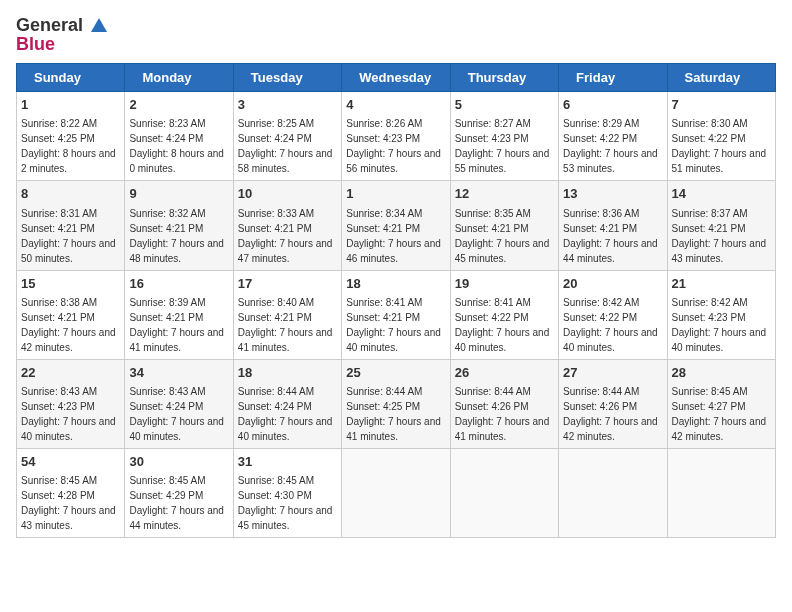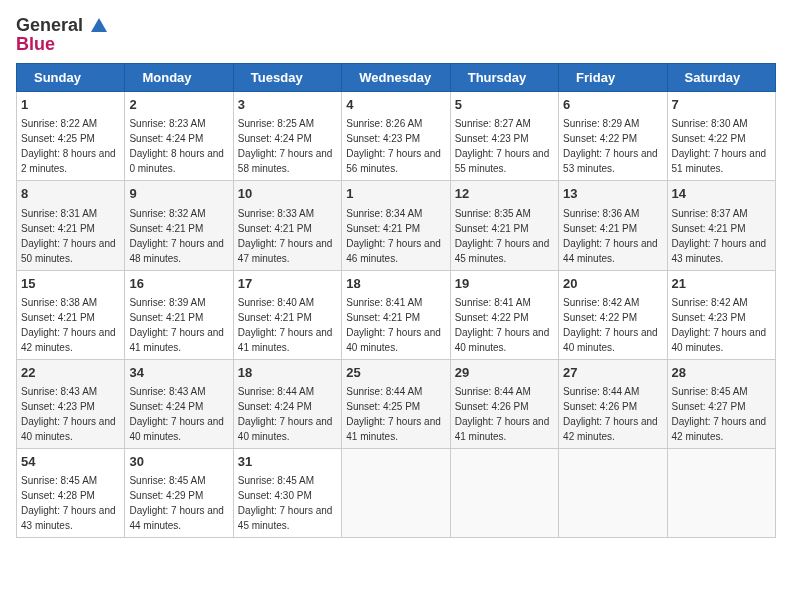--- a/index.html
+++ b/index.html
@@ -320,21 +320,21 @@
       </td>
         <td>
         <span class="day-number">25</span>
         <span class="day-info">
           Sunrise: 8:44 AM<br>
           Sunset: 4:25 PM<br>
           Daylight: 7 hours and 41 minutes.
         </span>
       </td>
         <td>
-        <span class="day-number">29</span>
+        <span class="day-number">26</span>
         <span class="day-info">
           Sunrise: 8:44 AM<br>
           Sunset: 4:26 PM<br>
           Daylight: 7 hours and 41 minutes.
         </span>
       </td>
         <td>
         <span class="day-number">27</span>
         <span class="day-info">
           Sunrise: 8:44 AM<br>

